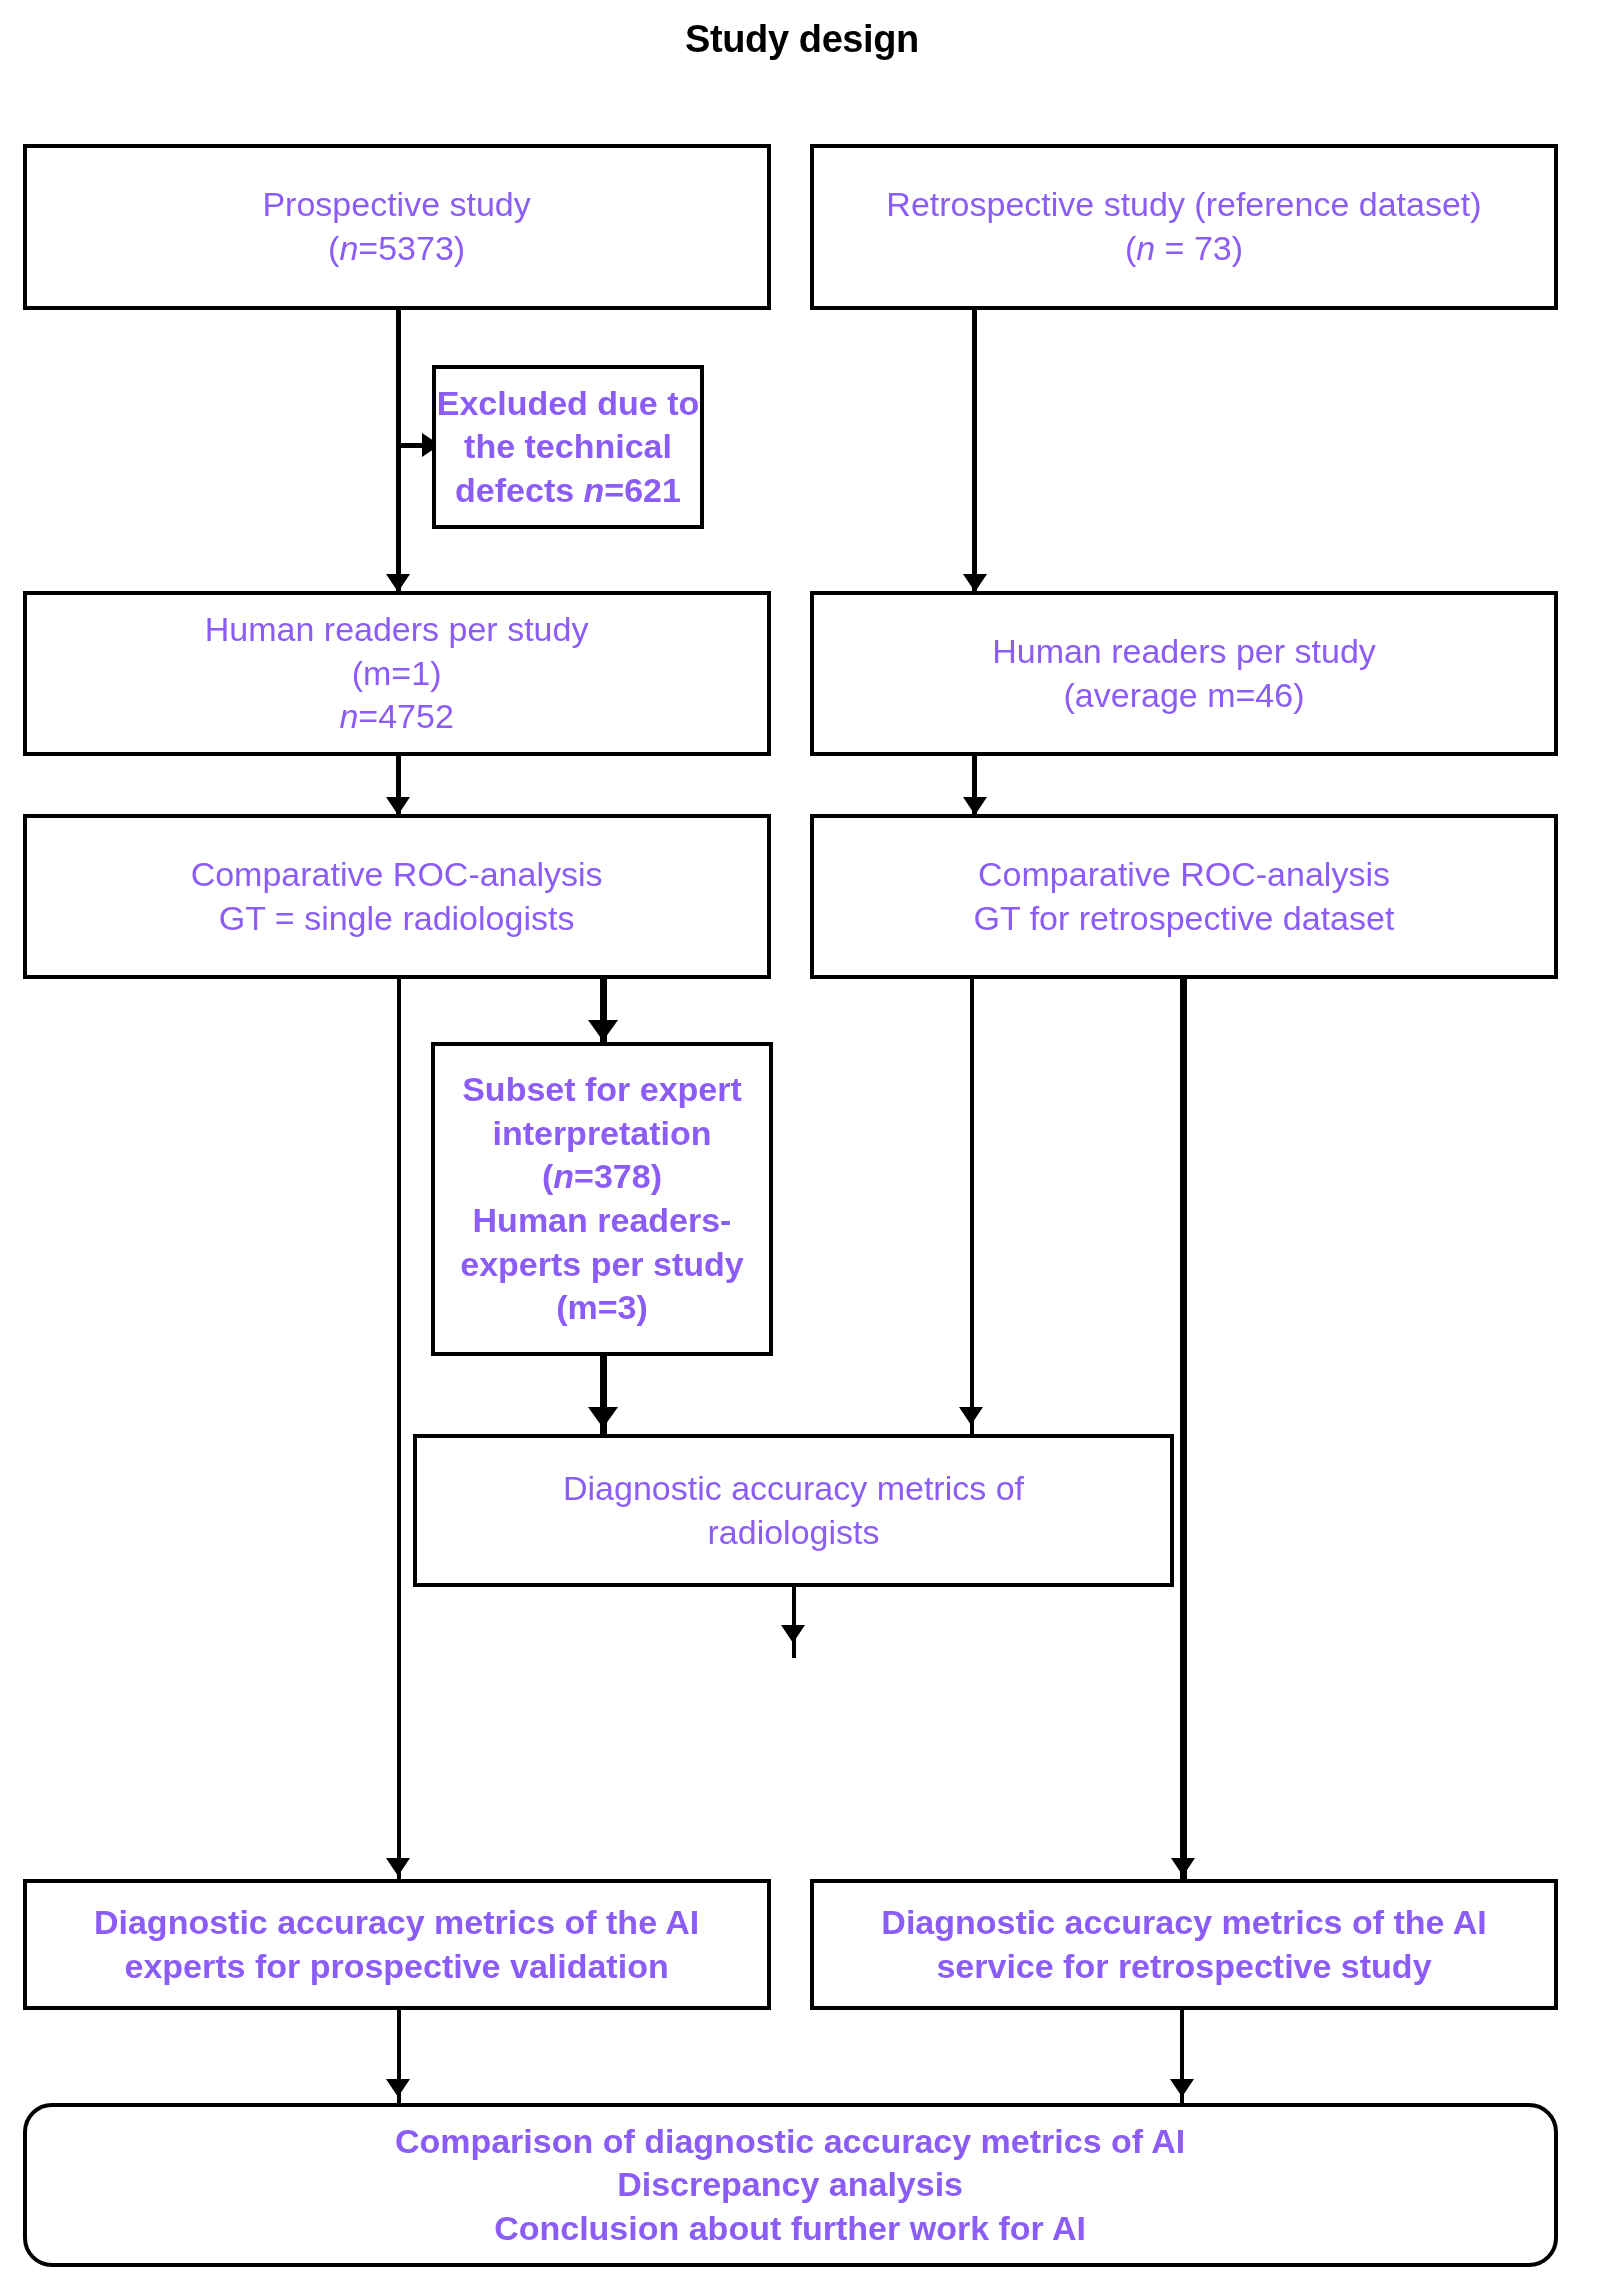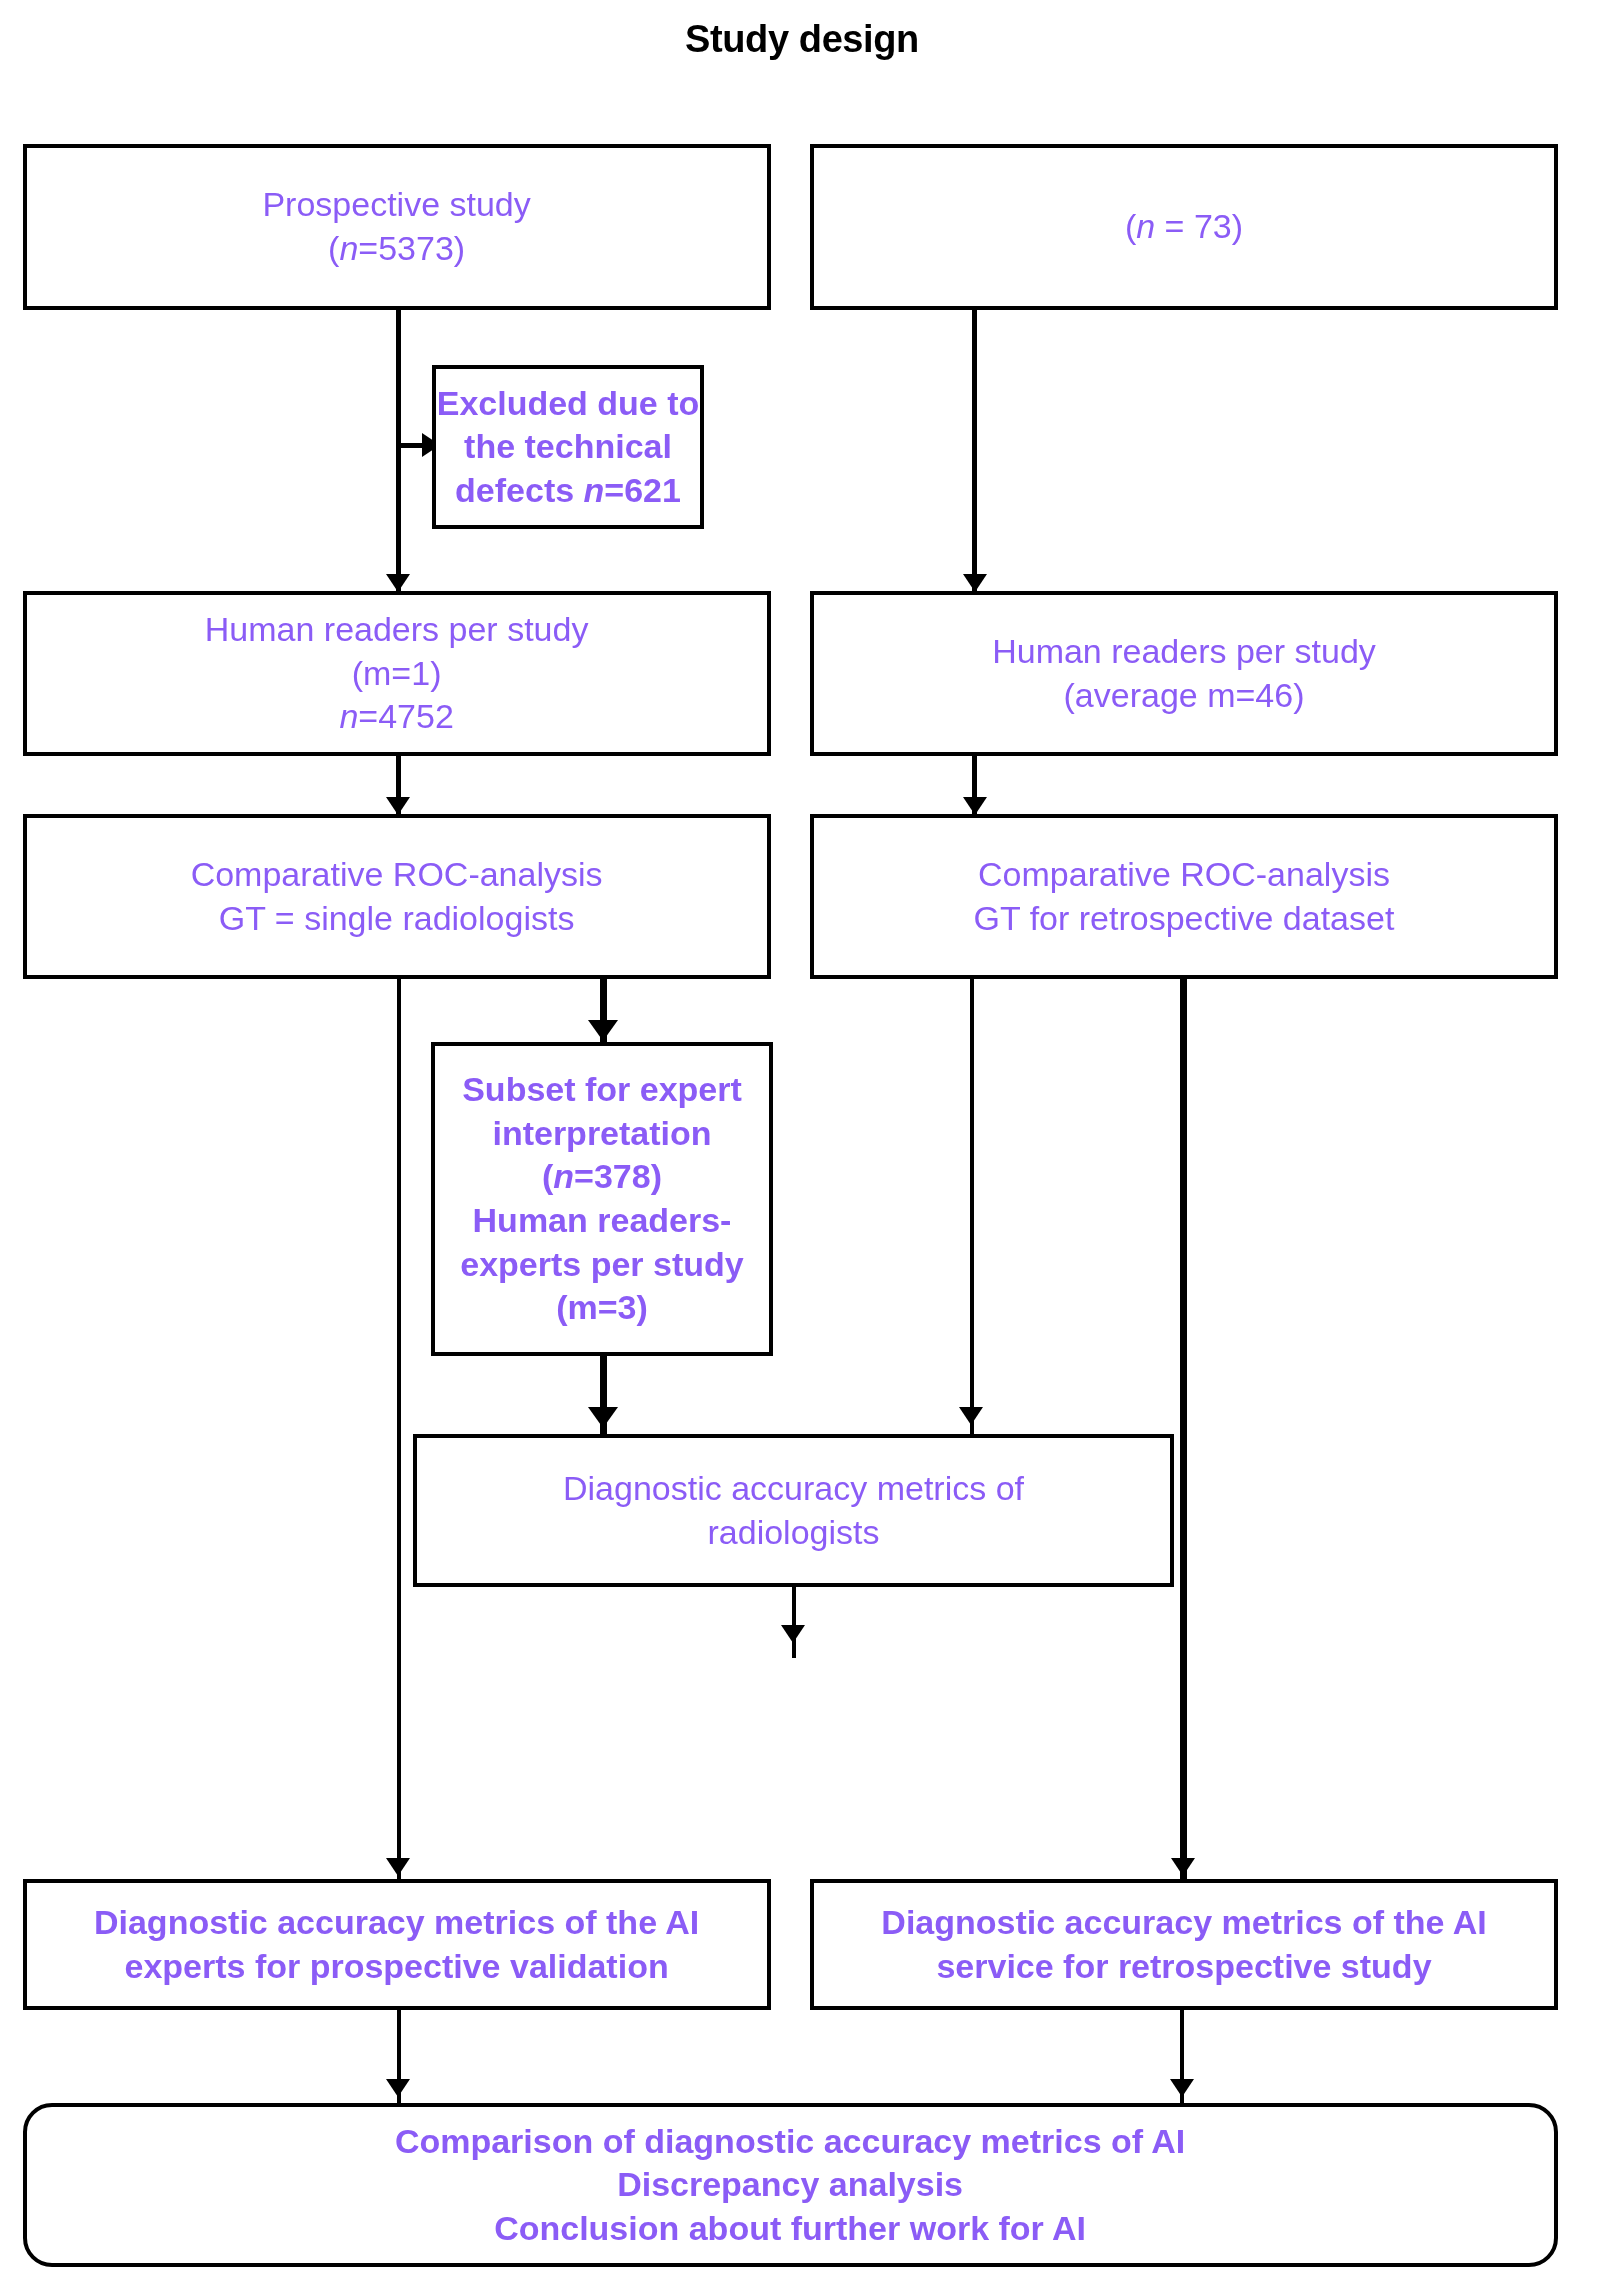--- a/index.html
+++ b/index.html
@@ -127,20 +127,21 @@
 
   <div class="vline thin" style="left:1180px; top:2009px; height:98px;"></div>
   <div class="arrowhead" style="left:1170px; top:2079px;"></div>
 
   <div class="nodebox" style="left:22.6px; top:144px; width:748px; height:166px;">
     <span class="ln reg">Prospective study</span>
     <span class="ln reg"><span>(</span><span class="ital">n</span><span>=5373)</span></span>
   </div>
 
   <div class="nodebox" style="left:810px; top:144px; width:748px; height:166px;">
+    <span class="ln reg">Retrospective study (reference dataset)</span>
     <span class="ln reg"><span>(</span><span class="ital">n</span><span> = 73)</span></span>
   </div>
 
   <div class="nodebox" style="left:432px; top:365px; width:272px; height:164px;">
     <span class="ln bold">Excluded due to</span>
     <span class="ln bold">the technical</span>
     <span class="ln bold"><span>defects </span><span class="ital">n</span><span>=621</span></span>
   </div>
 
   <div class="nodebox" style="left:22.6px; top:591px; width:748px; height:165px;">

